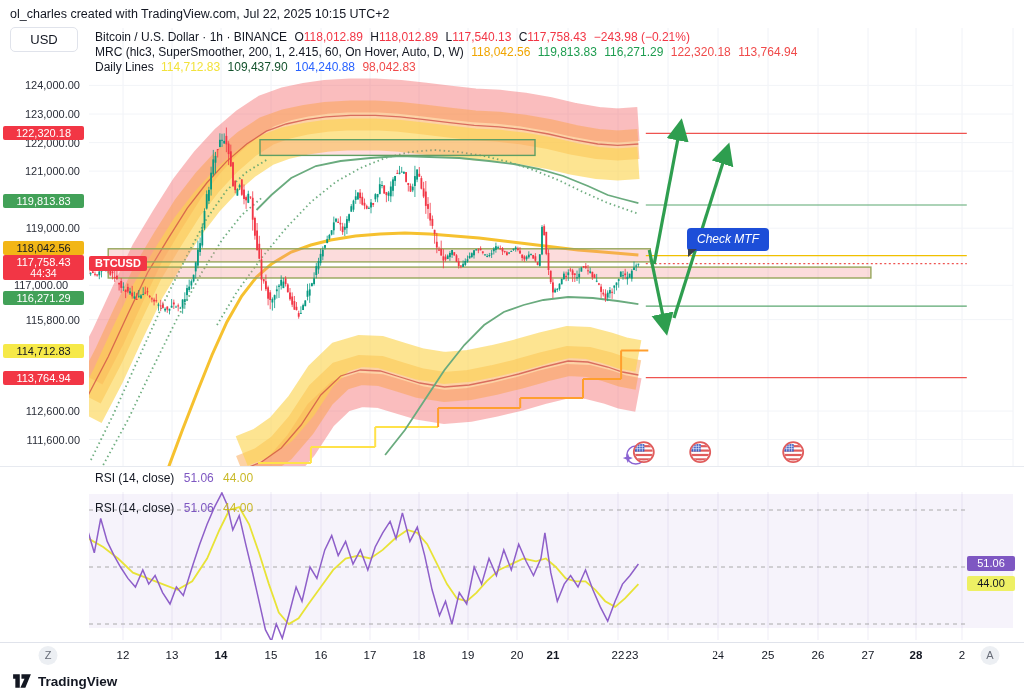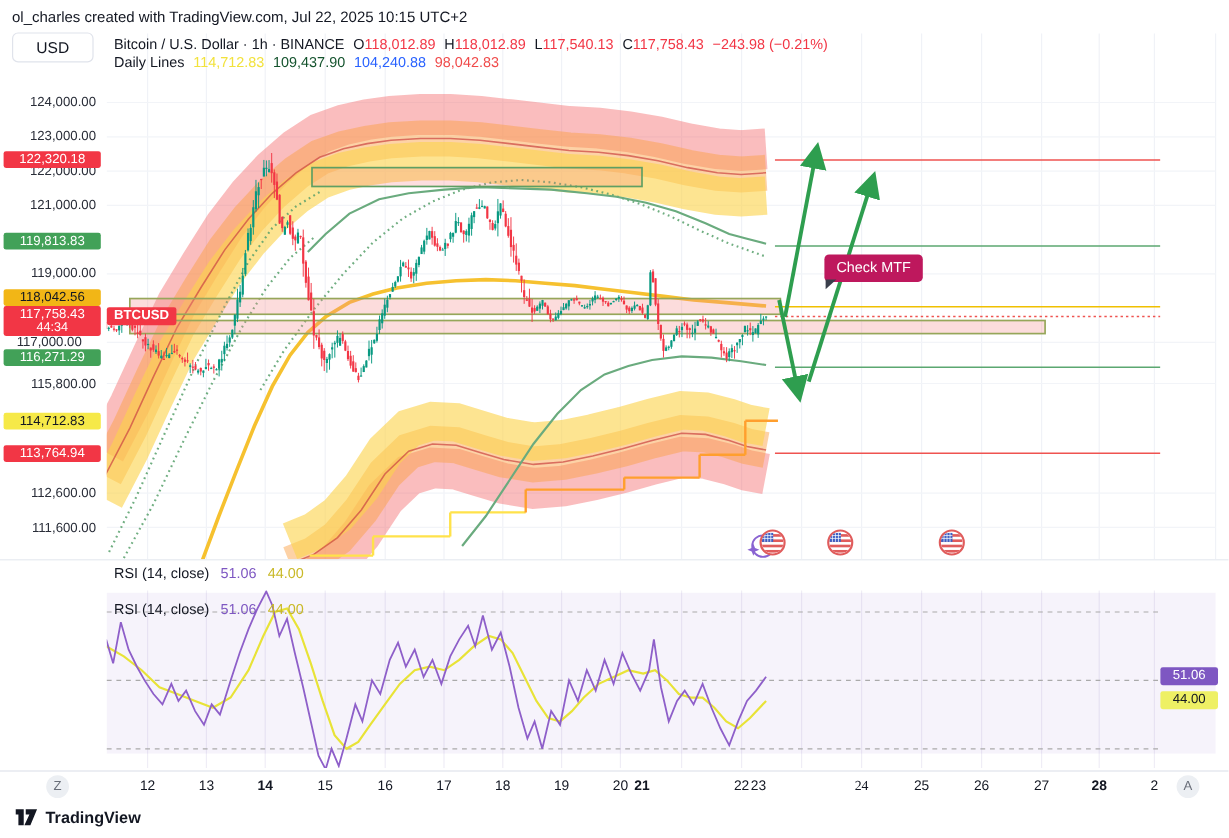--- a/index.html
+++ b/index.html
@@ -14,22 +14,22 @@
   .legend .row{height:15px;}
   .legend b{font-weight:400;color:#131722;}
   .lv{margin-left:4px;}
   .ohlc-val{color:#f23645;}
   .tick{position:absolute;left:2px;width:78px;text-align:right;font-size:11px;color:#2a2e39;}
   .badge{position:absolute;left:3px;width:81px;text-align:center;font-size:11px;border-radius:2px;
          line-height:14px;}
   .badge .sub{display:block;margin-top:-3px;font-size:10.5px;}
   .sym-tag{left:89px;top:256px;background:#f23645;color:#fff;font-size:11px;font-weight:600;
            padding:1px 6px;border-radius:2px;line-height:13px;}
-  .tooltip{left:687px;top:212px;background:#be185d;color:#fff;font-size:12px;padding:3px 10px;
-           border-radius:4px;line-height:17px;}
+  .tooltip{left:687px;top:228px;background:#1d4ed8;color:#fff;font-size:12px;padding:3px 10px;
+           border-radius:4px;line-height:17px;font-style:italic;}
   .tooltip::after{content:"";position:absolute;left:1px;bottom:-6px;width:0;height:0;
            border-top:8px solid #3a3f4c;border-right:9px solid transparent;}
   .rsi-header{left:95px;top:471px;font-size:12px;}
   .rsi-inpane{left:95px;top:501px;font-size:12px;}
   .rsi-val{color:#7e57c2;margin-left:6px;}
   .rsi-ma{color:#c9b928;margin-left:6px;}
   .rsi-tick{position:absolute;left:1024px;font-size:11px;color:#2a2e39;}
   .rsi-badge{position:absolute;left:967px;width:48px;text-align:center;font-size:11px;border-radius:2px;line-height:15px;}
   .time-axis{left:0;top:642px;width:1024px;height:26px;border-top:1px solid #e0e3eb;background:#fff;}
   .tlabel{position:absolute;top:6px;transform:translateX(-50%);font-size:11.5px;color:#131722;}
@@ -703,20 +703,28 @@
   <div class="abs legend">
     <div class="row">
       <b>Bitcoin / U.S. Dollar · 1h · BINANCE</b>
       <span class="lv">O</span><span class="ohlc-val">118,012.89</span>
       <span class="lv">H</span><span class="ohlc-val">118,012.89</span>
       <span class="lv">L</span><span class="ohlc-val">117,540.13</span>
       <span class="lv">C</span><span class="ohlc-val">117,758.43</span>
       <span class="lv ohlc-val">−243.98 (−0.21%)</span>
     </div>
     <div class="row">
+      <b>MRC (hlc3, SuperSmoother, 200, 1, 2.415, 60, On Hover, Auto, D, W)</b>
+      <span class="lv" style="color: rgb(240, 165, 0);">118,042.56</span>
+      <span class="lv" style="color: rgb(30, 157, 80);">119,813.83</span>
+      <span class="lv" style="color: rgb(30, 157, 80);">116,271.29</span>
+      <span class="lv" style="color: rgb(240, 74, 74);">122,320.18</span>
+      <span class="lv" style="color: rgb(240, 74, 74);">113,764.94</span>
+    </div>
+    <div class="row">
       <b>Daily Lines</b>
       <span class="lv" style="color: rgb(242, 226, 60);">114,712.83</span>
       <span class="lv" style="color: #14532d;">109,437.90</span>
       <span class="lv" style="color: rgb(41, 98, 255);">104,240.88</span>
       <span class="lv" style="color: rgb(240, 74, 74);">98,042.83</span>
     </div>
   </div>
 
   <div id="price-scale">
       <div class="tick" style="top: 79.4449px;">124,000.00</div>
@@ -766,21 +774,21 @@
       <div class="tlabel tcirc" style="left: 48px;">Z</div>
       <div class="tlabel" style="left: 123px;">12</div>
       <div class="tlabel" style="left: 172px;">13</div>
       <div class="tlabel bold" style="left: 221px;">14</div>
       <div class="tlabel" style="left: 271px;">15</div>
       <div class="tlabel" style="left: 321px;">16</div>
       <div class="tlabel" style="left: 370px;">17</div>
       <div class="tlabel" style="left: 419px;">18</div>
       <div class="tlabel" style="left: 468px;">19</div>
       <div class="tlabel" style="left: 517px;">20</div>
-      <div class="tlabel bold" style="left: 535px;">21</div>
+      <div class="tlabel bold" style="left: 553px;">21</div>
       <div class="tlabel" style="left: 618px;">22</div>
       <div class="tlabel" style="left: 632px;">23</div>
       <div class="tlabel" style="left: 718px; font-family: Liberation Serif, serif;">24</div>
       <div class="tlabel" style="left: 768px;">25</div>
       <div class="tlabel" style="left: 818px; text-align: right;">26</div>
       <div class="tlabel" style="left: 868px;">27</div>
       <div class="tlabel bold" style="left: 916px;">28</div>
       <div class="tlabel" style="left: 962px;">2</div>
       <div class="tlabel tcirc" style="left: 990px;">A</div>
     </div>

